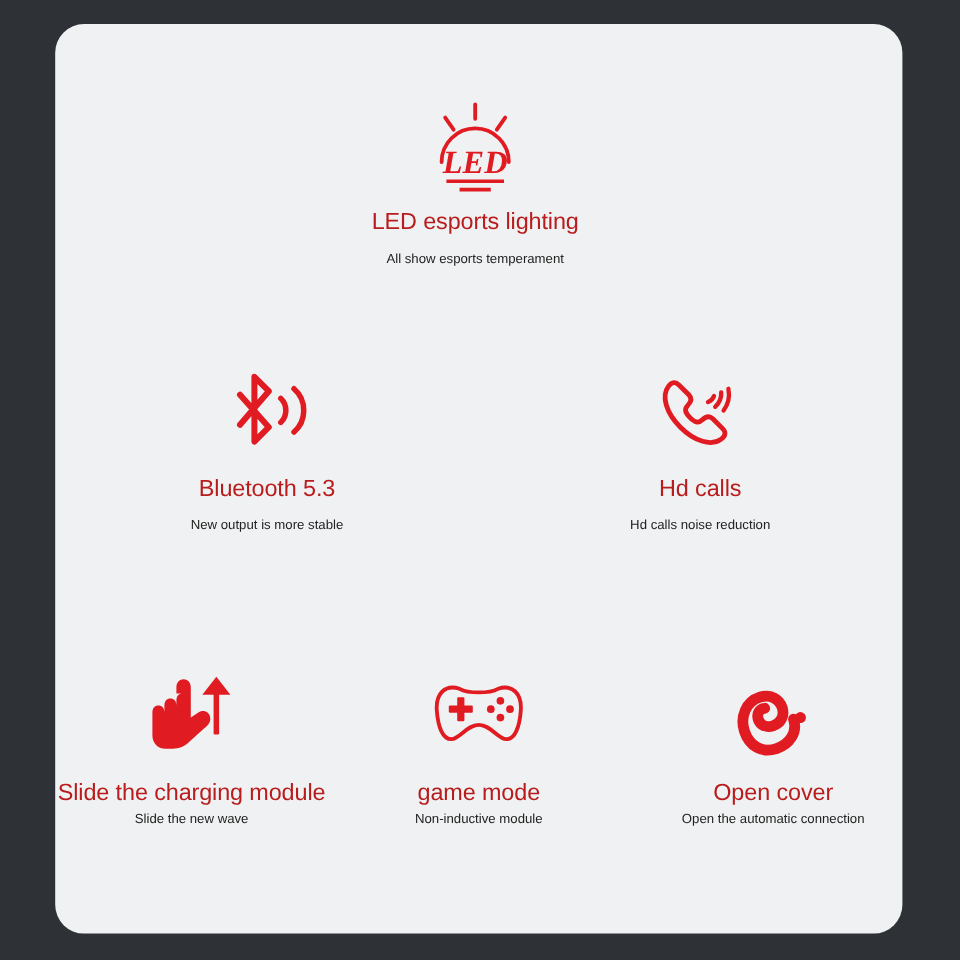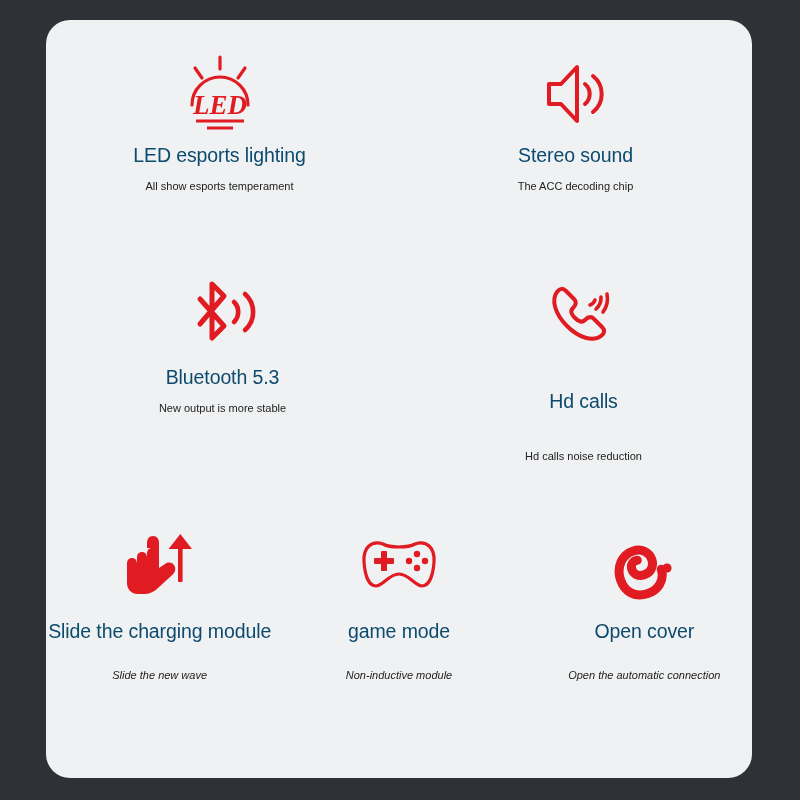--- a/index.html
+++ b/index.html
@@ -18,21 +18,21 @@
     left: 46px;
     top: 20px;
     width: 706px;
     height: 758px;
     background: #f0f1f2;
     border-radius: 24px;
     box-sizing: border-box;
     display: flex;
     flex-direction: column;
     justify-content: flex-start;
-    padding-top: 28px;
+    padding-top: 58px;
   }
   .feature-row {
     display: flex;
     flex-direction: row;
     width: 100%;
   }
   .feature-row.row-1 { height: 218px; }
   .feature-row.row-2 { height: 250px; }
   .feature-row.row-3 { height: 210px; }
 
@@ -45,41 +45,41 @@
     position: relative;
   }
   .icon-wrap {
     height: 92px;
     display: flex;
     align-items: center;
     justify-content: center;
   }
   .feature-title {
     font-size: 19.5px;
-    color: #0c4a6e;
+    color: #b91c1c;
     letter-spacing: -0.1px;
     white-space: nowrap;
     margin-top: 4px;
   }
   .feature-sub {
     font-size: 11px;
     color: #222222;
     white-space: nowrap;
     margin-top: 13px;
   }
   
   .row-1 .cell-0 { transform: translateX(-3px); }
   .row-1 .cell-2 { transform: translateX(6px); }
   .row-2 .cell-0 { transform: translateX(-3px); }
-  .row-2 .cell-2 { transform: translateX(8px); gap: 24px; }
+  .row-2 .cell-2 { transform: translateX(8px); }
   .row-3 .cell-0 { transform: translateX(-4px); }
   .row-3 .cell-2 { transform: translateX(10px); }
   .row-2 .icon-wrap { height: 96px; }
   .row-3 .icon-wrap { height: 100px; }
-  .row-3 .feature-sub { margin-top: 26px; font-style: italic; }
+  .row-3 .feature-sub { margin-top: 4px; }
 </style>
 </head>
 <body>
 
 <div id="feature-card">
 
   <div class="feature-row row-1">
 
     <div class="feature-cell cell-0">
       <div class="icon-wrap">
@@ -94,33 +94,20 @@
           <g stroke="#e01b22" stroke-width="3" stroke-linecap="butt">
             <line x1="17" y1="66" x2="65" y2="66"></line>
             <line x1="28" y1="73" x2="54" y2="73"></line>
           </g>
         </svg>
       </div>
       <div class="feature-title">LED esports lighting</div>
       <div class="feature-sub">All show esports temperament</div>
     </div>
 
-    <div class="feature-cell cell-1">
-      <div class="icon-wrap">
-        <svg width="66" height="64" viewBox="0 0 66 64" aria-hidden="true">
-          <path d="M6 22 L18 22 L34 5 L34 59 L18 42 L6 42 Z" fill="none" stroke="#e01b22" stroke-width="4" stroke-linejoin="round"></path>
-          <g fill="none" stroke="#e01b22" stroke-width="4" stroke-linecap="round">
-            <path d="M42 22 A13 13 0 0 1 42 42"></path>
-            <path d="M50 14 A23 23 0 0 1 50 50"></path>
-          </g>
-        </svg>
-      </div>
-      <div class="feature-title">Stereo sound</div>
-      <div class="feature-sub">The ACC decoding chip</div>
-    </div>
 
 
   </div>
 
   <div class="feature-row row-2">
 
 
     <div class="feature-cell cell-1">
       <div class="icon-wrap">
         <svg width="72" height="76" viewBox="0 0 72 76" aria-hidden="true">

